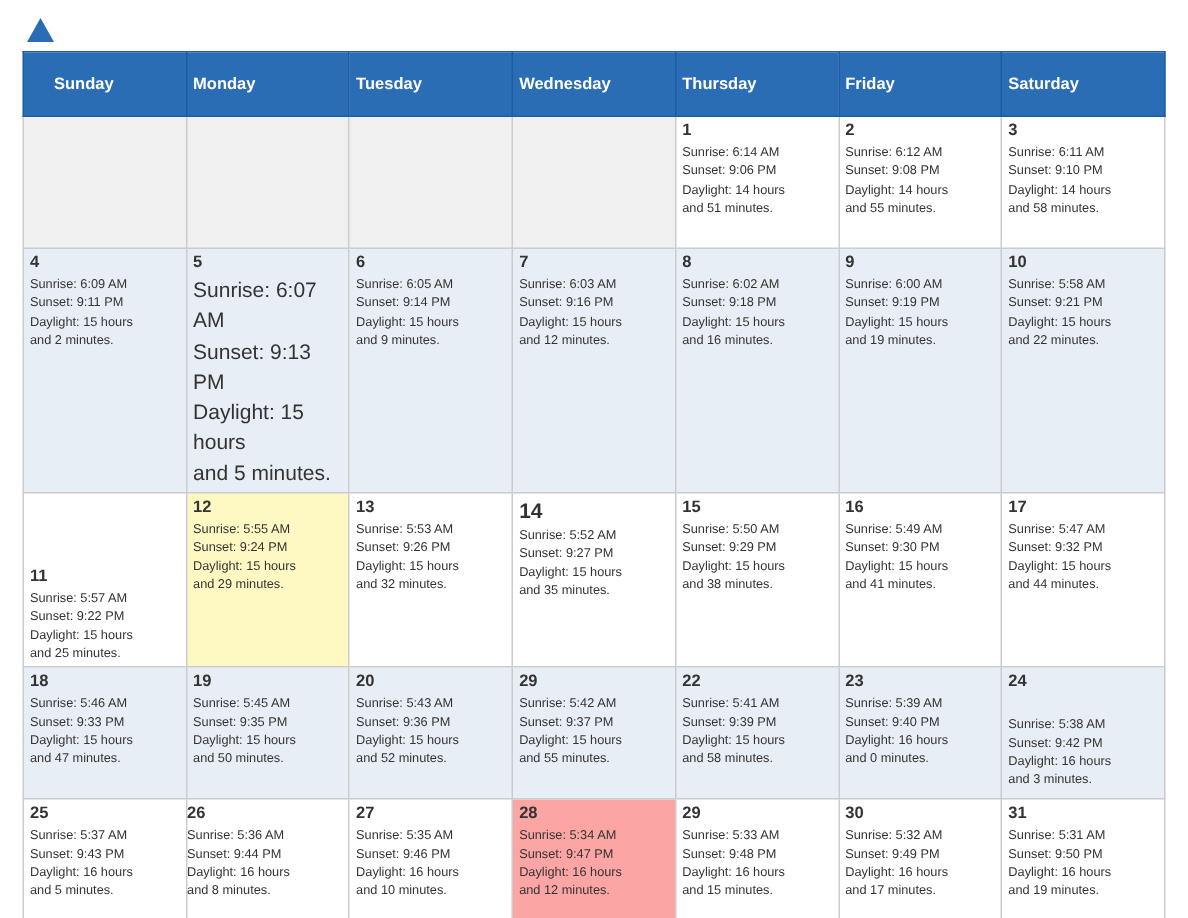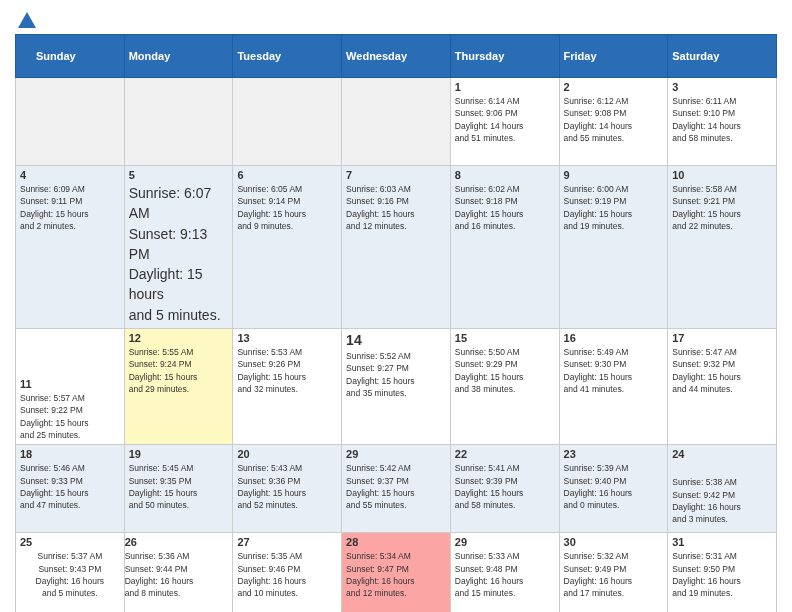--- a/index.html
+++ b/index.html
@@ -216,21 +216,21 @@
             <div style="font-size: 8.5px; color: rgb(51, 51, 51); line-height: 1.45;">Sunrise: 5:39 AM<br>Sunset: 9:40 PM<br><span>Daylight: 16 hours</span><br>and 0 minutes.</div>
           </td>
           <td style="border: 1px solid rgb(204, 204, 204); vertical-align: top; padding: 3px 4px; height: 88px; background-color: rgb(232, 238, 245);">
             <span style="font-size: 11px; font-weight: bold; color: rgb(51, 51, 51); display: block; margin-bottom: 16px;">24</span>
             <div style="font-size: 8.5px; color: rgb(51, 51, 51); line-height: 1.45;">Sunrise: 5:38 AM<br>Sunset: 9:42 PM<br><span>Daylight: 16 hours</span><br>and 3 minutes.</div>
           </td>
         </tr>
         <tr>
           <td style="border: 1px solid rgb(204, 204, 204); vertical-align: top; padding: 3px 4px; height: 88px; background-color: rgb(255, 255, 255);">
             <span style="font-size: 11px; font-weight: bold; color: rgb(51, 51, 51); display: block; margin-bottom: 2px;">25</span>
-            <div style="font-size: 8.5px; color: rgb(51, 51, 51); line-height: 1.45; text-align: center;">Sunrise: 5:37 AM<br>Sunset: 9:43 PM<br><span>Daylight: 16 hours</span><br>and 5 minutes.</div>
+            <div style="font-size: 8.5px; color: rgb(51, 51, 51); line-height: 1.45;">Sunrise: 5:37 AM<br>Sunset: 9:43 PM<br><span>Daylight: 16 hours</span><br>and 5 minutes.</div>
           </td>
           <td style="border: 1px solid rgb(204, 204, 204); vertical-align: top; padding: 3px 0; height: 88px; background-color: rgb(255, 255, 255);">
             <span style="font-size: 11px; font-weight: bold; color: rgb(51, 51, 51); display: block; margin-bottom: 2px;">26</span>
             <div style="font-size: 8.5px; color: rgb(51, 51, 51); line-height: 1.45;">Sunrise: 5:36 AM<br>Sunset: 9:44 PM<br><span>Daylight: 16 hours</span><br>and 8 minutes.</div>
           </td>
           <td style="border: 1px solid rgb(204, 204, 204); vertical-align: top; padding: 3px 4px; height: 88px; background-color: rgb(255, 255, 255);">
             <span style="font-size: 11px; font-weight: bold; color: rgb(51, 51, 51); display: block; margin-bottom: 2px;">27</span>
             <div style="font-size: 8.5px; color: rgb(51, 51, 51); line-height: 1.45;">Sunrise: 5:35 AM<br>Sunset: 9:46 PM<br><span>Daylight: 16 hours</span><br>and 10 minutes.</div>
           </td>
           <td style="border: 1px solid rgb(204, 204, 204); vertical-align: top; padding: 3px 4px; height: 88px; background-color: #fca5a5;">

